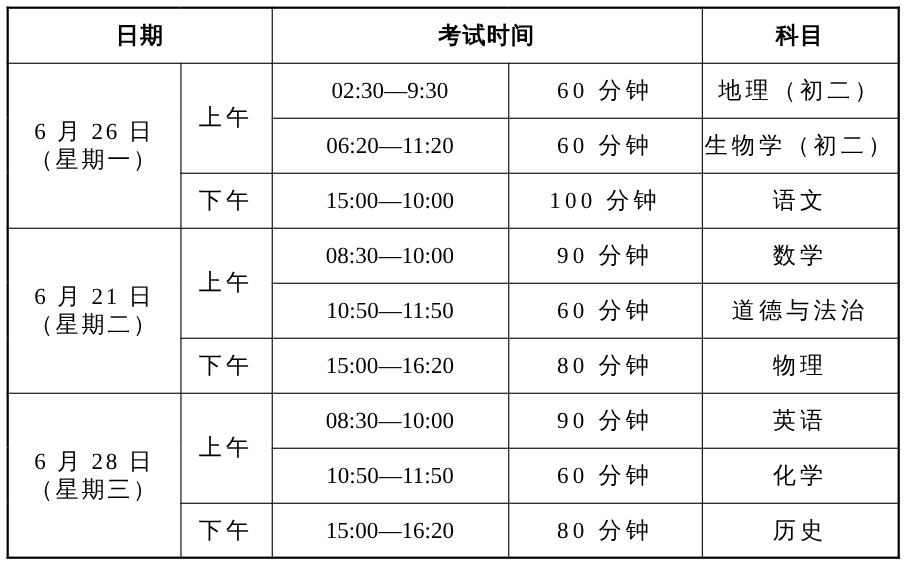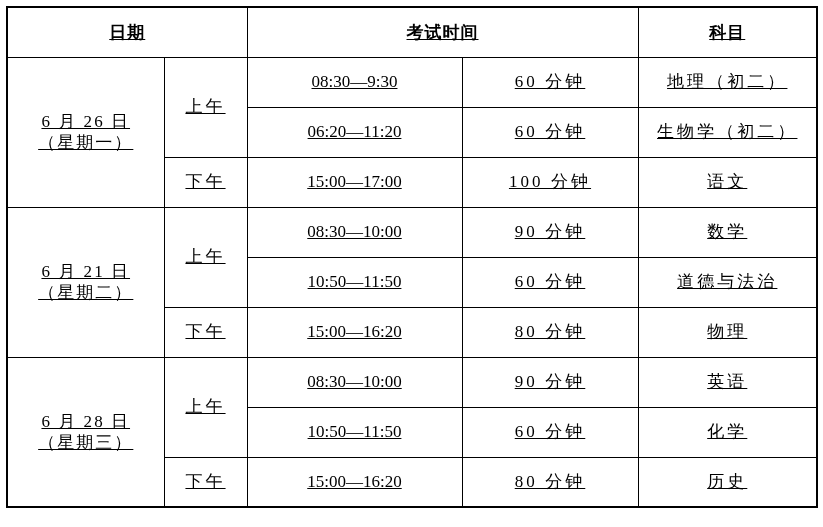--- a/index.html
+++ b/index.html
@@ -22,25 +22,24 @@
     table-layout: fixed;
     width: 810px;
     border: 2px solid #000000;
   }
   table.schedule th,
   table.schedule td {
     border: 1px solid #000000;
     text-align: center;
     vertical-align: middle;
     padding: 0;
-    font-size: 17px;
+    font-size: 21px;
     line-height: 1.25;
     overflow: hidden;
     white-space: nowrap;
-    text-decoration: underline;
   }
   table.schedule thead tr { height: 50px; }
   table.schedule tbody tr { height: 50px; }
   th.hdr {
     font-weight: bold;
     letter-spacing: 1px;
     font-size: 22px;
   }
   td.cjk {
     letter-spacing: 0.18em;
@@ -75,32 +74,32 @@
     </tr>
   </thead>
   <tbody>
 
     <tr>
       <td class="date-cell" rowspan="3">
         <span class="date-line">6 月 26 日</span>
         <span class="date-line">（星期一）</span>
       </td>
       <td class="cjk" rowspan="2">上午</td>
-      <td class="time">08:30—9:30</td>
+      <td class="time">02:30—9:30</td>
       <td class="cjk">60 分钟</td>
       <td class="cjk">地理（初二）</td>
     </tr>
     <tr>
       <td class="time">06:20—11:20</td>
       <td class="cjk">60 分钟</td>
       <td class="cjk">生物学（初二）</td>
     </tr>
     <tr>
       <td class="cjk">下午</td>
-      <td class="time">15:00—17:00</td>
+      <td class="time">15:00—10:00</td>
       <td class="cjk">100 分钟</td>
       <td class="cjk">语文</td>
     </tr>
 
     <tr>
       <td class="date-cell" rowspan="3">
         <span class="date-line">6 月 21 日</span>
         <span class="date-line">（星期二）</span>
       </td>
       <td class="cjk" rowspan="2">上午</td>

